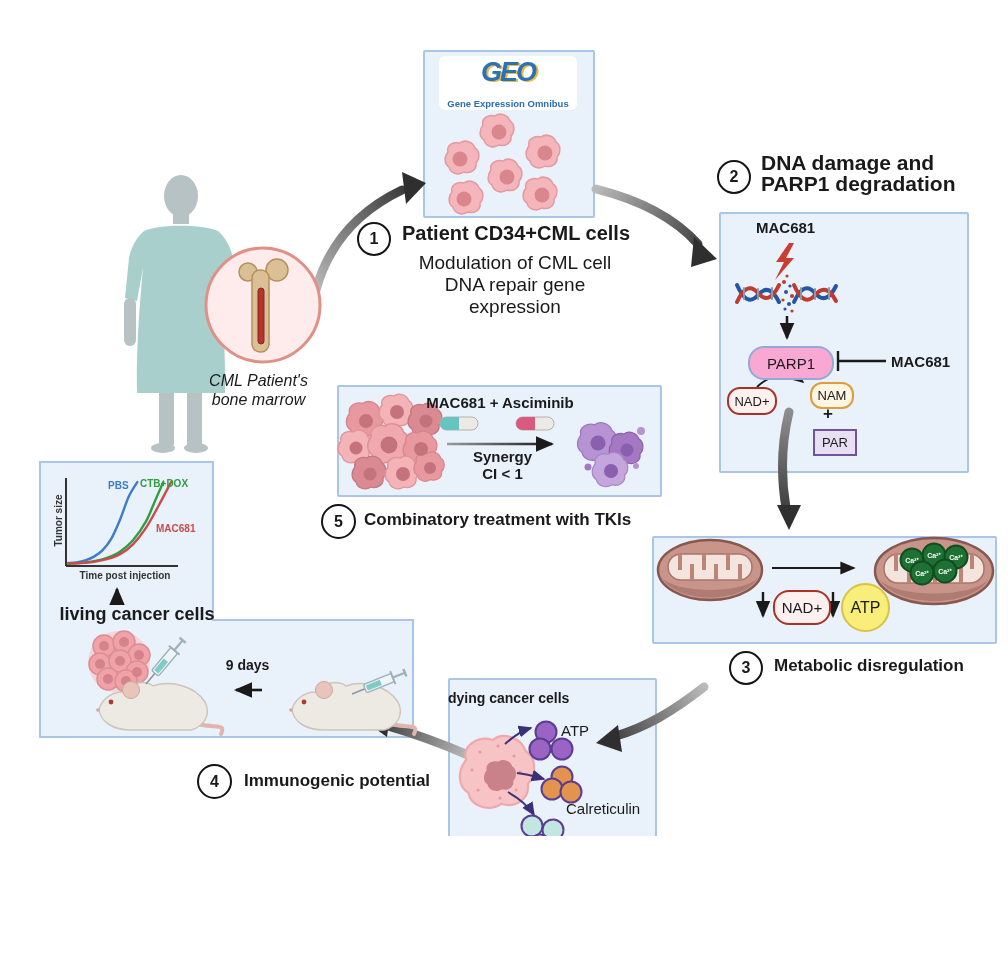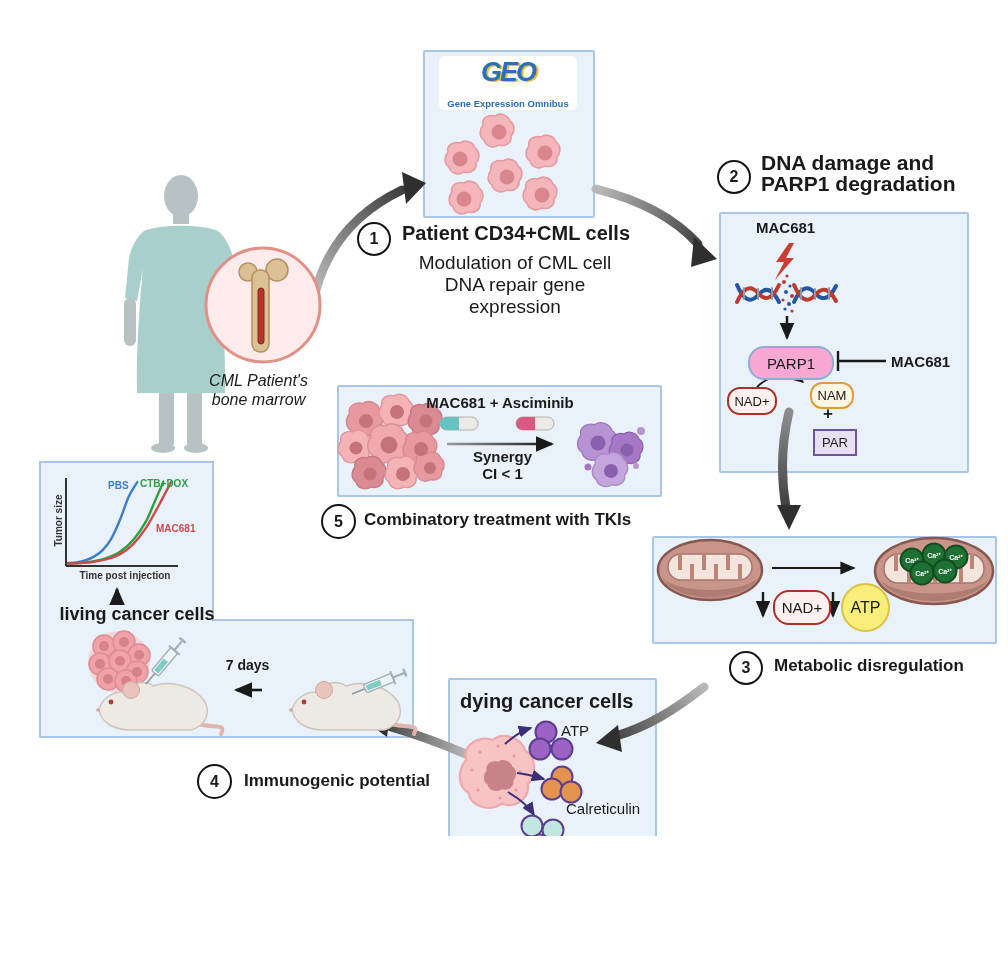--- a/index.html
+++ b/index.html
@@ -378,35 +378,35 @@
   <div class="pill" style="left:773px;top:590px;width:54px;height:31px;border:2.5px solid #a93226;background:#fdf0ef;font-size:15px;">NAD+</div>
   <div class="pill" style="left:841px;top:583px;width:45px;height:45px;border:2.5px solid #d9c244;background:#f8ee79;border-radius:50%;font-size:16px;">ATP</div>
   <span class="ca-label" style="left:912px;top:560px;">Ca²⁺</span>
   <span class="ca-label" style="left:934px;top:555px;">Ca²⁺</span>
   <span class="ca-label" style="left:956px;top:557px;">Ca²⁺</span>
   <span class="ca-label" style="left:922px;top:573px;">Ca²⁺</span>
   <span class="ca-label" style="left:945px;top:571px;">Ca²⁺</span>
 
   <div class="numcircle" style="left:197px;top:764px;width:31px;height:31px;">4</div>
   <div class="txt b" style="left:244px;top:771px;font-size:17px;">Immunogenic potential</div>
-  <div class="txt b" style="left:460px;top:690px;font-size:20px;">dying cancer cells</div>
+  <div class="txt b" style="left:448px;top:690px;font-size:14px;">dying cancer cells</div>
   <div class="txt" style="left:561px;top:722px;font-size:15px;">ATP</div>
   <div class="txt" style="left:566px;top:800px;font-size:15px;">Calreticulin</div>
   <div class="txt" style="left:557px;top:837px;font-size:15px;">HMGB1</div>
 
   <div class="numcircle" style="left:321px;top:504px;width:31px;height:31px;">5</div>
   <div class="txt b" style="left:364px;top:510px;font-size:17px;">Combinatory treatment with TKIs</div>
   <div class="txt b ctr" style="left:420px;top:394px;width:160px;font-size:15px;">MAC681 + Asciminib</div>
   <div class="txt b ctr" style="left:455px;top:448px;width:95px;font-size:15px;line-height:17px;">
     <div>Synergy</div>
     <div>CI &lt; 1</div>
   </div>
 
   <div class="txt b ctr" style="left:52px;top:604px;width:170px;font-size:18px;">living cancer cells</div>
-  <div class="txt b ctr" style="left:220px;top:657px;width:55px;font-size:14px;">7 days</div>
+  <div class="txt b ctr" style="left:220px;top:657px;width:55px;font-size:14px;">9 days</div>
 
   <span class="chart-lbl" style="left:30px;top:496px;width:90px;transform:rotate(-90deg);transform-origin:center;display:inline-block;text-align:center;color:#333;left:13px;top:515px;">Tumor size</span>
   <span class="chart-lbl" style="left:70px;top:570px;width:110px;display:inline-block;text-align:center;color:#333;">Time post injection</span>
   <span class="chart-lbl" style="left: 108px; top: 480px; color: rgb(61, 124, 201);">PBS</span>
   <span class="chart-lbl" style="left: 140px; top: 478px; color: rgb(47, 158, 63);">CTB+DOX</span>
   <span class="chart-lbl" style="left: 156px; top: 523px; color: rgb(201, 75, 75);">MAC681</span>
 
 </div>
 
 </body></html>

